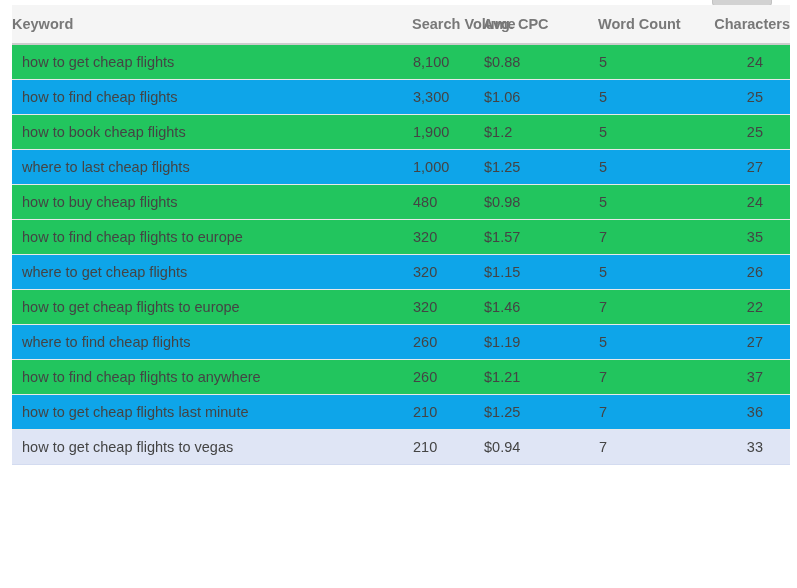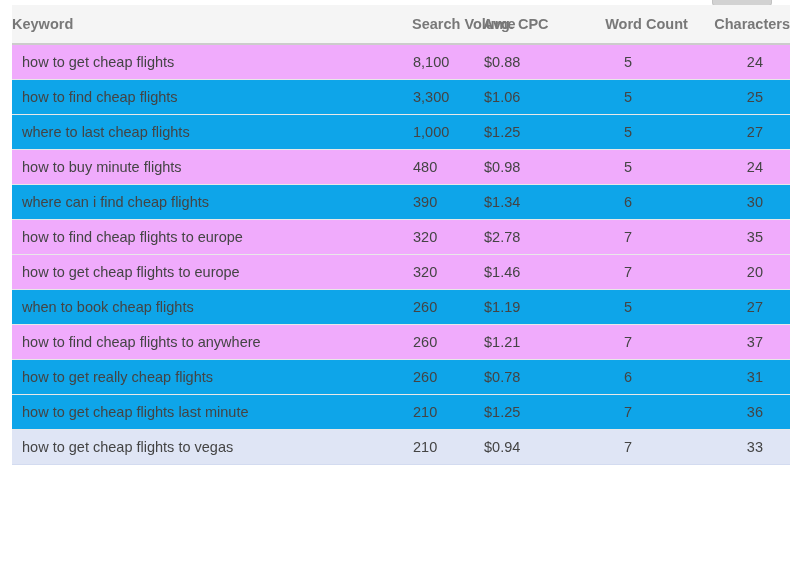--- a/index.html
+++ b/index.html
@@ -74,21 +74,21 @@
     box-sizing: border-box;
   }
   th.col-cpc, td.col-cpc {
     width: 115px;
     text-align: left;
     padding-right: 0px;
     box-sizing: border-box;
   }
   th.col-words, td.col-words {
     width: 97px;
-    text-align: center;
+    text-align: left;
     padding-right: 38px;
     box-sizing: border-box;
   }
   th.col-chars, td.col-chars {
     width: 95px;
     text-align: right;
     padding-right: 27px;
     box-sizing: border-box;
   }
 
@@ -96,21 +96,21 @@
     font-size: 14.5px;
     color: #444444;
     height: 35px;
     padding-top: 0;
     padding-bottom: 0;
     vertical-align: middle;
     border-bottom: 1px solid #e8e8e8;
     white-space: nowrap;
   }
 
-  table.kw-table tbody tr.row-odd  { background: #f0abfc; }
+  table.kw-table tbody tr.row-odd  { background: #22c55e; }
   table.kw-table tbody tr.row-even { background: #0ea5e9; }
   table.kw-table tbody tr.row-highlight { background: #dfe5f5; }
   table.kw-table tbody tr.row-highlight td { border-bottom-color: #d3dbf0; }
 </style>
 </head>
 <body>
 
 <div id="top-strip">
   <div id="top-cut-button"></div>
 </div>
@@ -134,75 +134,75 @@
           <td class="col-words">5</td>
           <td class="col-chars">24</td>
         </tr>
         <tr class="row-even">
           <td class="col-keyword">how to find cheap flights</td>
           <td class="col-volume">3,300</td>
           <td class="col-cpc">$1.06</td>
           <td class="col-words">5</td>
           <td class="col-chars">25</td>
         </tr>
+        <tr class="row-odd">
+          <td class="col-keyword">how to book cheap flights</td>
+          <td class="col-volume">1,900</td>
+          <td class="col-cpc">$1.2</td>
+          <td class="col-words">5</td>
+          <td class="col-chars">25</td>
+        </tr>
         <tr class="row-even">
           <td class="col-keyword">where to last cheap flights</td>
           <td class="col-volume">1,000</td>
           <td class="col-cpc">$1.25</td>
           <td class="col-words">5</td>
           <td class="col-chars">27</td>
         </tr>
         <tr class="row-odd">
-          <td class="col-keyword">how to buy minute flights</td>
+          <td class="col-keyword">how to buy cheap flights</td>
           <td class="col-volume">480</td>
           <td class="col-cpc">$0.98</td>
           <td class="col-words">5</td>
           <td class="col-chars">24</td>
         </tr>
-        <tr class="row-even">
-          <td class="col-keyword">where can i find cheap flights</td>
-          <td class="col-volume">390</td>
-          <td class="col-cpc">$1.34</td>
-          <td class="col-words">6</td>
-          <td class="col-chars">30</td>
-        </tr>
         <tr class="row-odd">
           <td class="col-keyword">how to find cheap flights to europe</td>
           <td class="col-volume">320</td>
-          <td class="col-cpc">$2.78</td>
+          <td class="col-cpc">$1.57</td>
           <td class="col-words">7</td>
           <td class="col-chars">35</td>
+        </tr>
+        <tr class="row-even">
+          <td class="col-keyword">where to get cheap flights</td>
+          <td class="col-volume">320</td>
+          <td class="col-cpc">$1.15</td>
+          <td class="col-words">5</td>
+          <td class="col-chars">26</td>
         </tr>
         <tr class="row-odd">
           <td class="col-keyword">how to get cheap flights to europe</td>
           <td class="col-volume">320</td>
           <td class="col-cpc">$1.46</td>
           <td class="col-words">7</td>
-          <td class="col-chars">20</td>
-        </tr>
-        <tr class="row-even">
-          <td class="col-keyword">when to book cheap flights</td>
+          <td class="col-chars">22</td>
+        </tr>
+        <tr class="row-even">
+          <td class="col-keyword">where to find cheap flights</td>
           <td class="col-volume">260</td>
           <td class="col-cpc">$1.19</td>
           <td class="col-words">5</td>
           <td class="col-chars">27</td>
         </tr>
         <tr class="row-odd">
           <td class="col-keyword">how to find cheap flights to anywhere</td>
           <td class="col-volume">260</td>
           <td class="col-cpc">$1.21</td>
           <td class="col-words">7</td>
           <td class="col-chars">37</td>
-        </tr>
-        <tr class="row-even">
-          <td class="col-keyword">how to get really cheap flights</td>
-          <td class="col-volume">260</td>
-          <td class="col-cpc">$0.78</td>
-          <td class="col-words">6</td>
-          <td class="col-chars">31</td>
         </tr>
         <tr class="row-even">
           <td class="col-keyword">how to get cheap flights last minute</td>
           <td class="col-volume">210</td>
           <td class="col-cpc">$1.25</td>
           <td class="col-words">7</td>
           <td class="col-chars">36</td>
         </tr>
         <tr class="row-highlight">
           <td class="col-keyword">how to get cheap flights to vegas</td>

